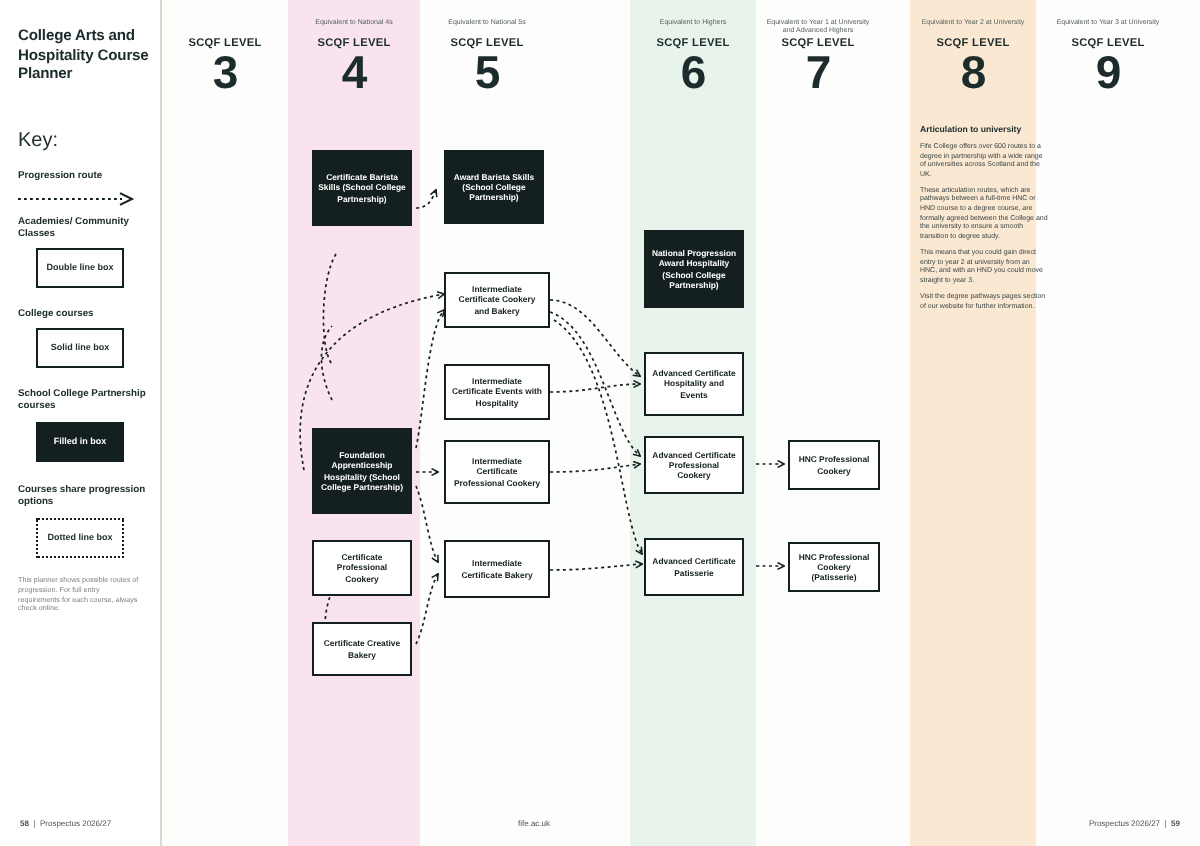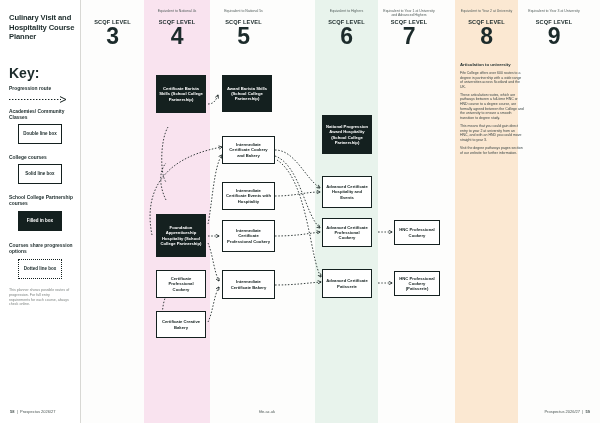--- a/index.html
+++ b/index.html
@@ -19,21 +19,21 @@
   .band.l4{left:144px;width:66px;background:#f9e3ef;}
   .band.l5{left:210px;width:67px;background:#fdfdfc;}
   .band.l6{left:315px;width:63px;background:#e8f3ec;}
   .band.l7{left:378px;width:62px;background:#fdfdfc;}
   .band.l8{left:455px;width:63px;background:#fbe8d2;}
   .band.l9{left:518px;width:82px;background:#fdfdfc;}
 
   
   #keypanel{position:absolute;left:0;top:0;width:81px;height:423px;background:#ffffff;border-right:0.6px solid #d8d8d4;box-sizing:border-box;}
   .planner-title{position:absolute;left:9px;top:13px;width:66px;font-size:7.6px;font-weight:bold;line-height:9.6px;letter-spacing:-0.1px;}
-  .key-head{position:absolute;left:9px;top:65px;font-size:14px;font-weight:bold;}
+  .key-head{position:absolute;left:9px;top:65px;font-size:10px;font-weight:normal;}
   .key-lbl{position:absolute;left:9px;width:68px;font-size:4.9px;font-weight:bold;line-height:6.2px;}
   .key-swatch{position:absolute;left:18px;width:44px;height:20px;box-sizing:border-box;display:flex;align-items:center;justify-content:center;text-align:center;font-size:4.5px;font-weight:bold;line-height:5.6px;}
   .sw-double{border:1.8px double #14201f;background:#fff;}
   .sw-solid{border:1.3px solid #14201f;background:#fff;}
   .sw-filled{background:#14201f;color:#ffffff;border:0;}
   .sw-dotted{border:1.2px dotted #14201f;background:#fff;}
   .key-note{position:absolute;left:9px;top:288px;width:62px;font-size:3.6px;line-height:4.8px;color:#7d8381;}
   .prog-arrow{position:absolute;left:9px;top:96px;width:60px;height:7px;}
 
   
@@ -69,21 +69,21 @@
 
   <div class="band l3"></div>
   <div class="band l4"></div>
   <div class="band l5"></div>
   <div class="band l6"></div>
   <div class="band l7"></div>
   <div class="band l8"></div>
   <div class="band l9"></div>
 
   <div id="keypanel">
-    <div class="planner-title">Culinary Visit and Hospitality Course Planner</div>
+    <div class="planner-title">College Arts and Hospitality Course Planner</div>
     <div class="key-head">Key:</div>
 
     <div class="key-lbl" style="top:86px;">Progression route</div>
     <svg class="prog-arrow" viewBox="0 0 60 7">
       <line x1="0" y1="3.5" x2="52" y2="3.5" stroke="#14201f" stroke-width="1" stroke-dasharray="1.4,1.6"></line>
       <path d="M51,0.6 L57,3.5 L51,6.4" fill="none" stroke="#14201f" stroke-width="1"></path>
     </svg>
 
     <div class="key-lbl" style="top:109px;">Academies/ Community Classes</div>
     <div class="key-swatch sw-double" style="top:124px;">Double line box</div>

